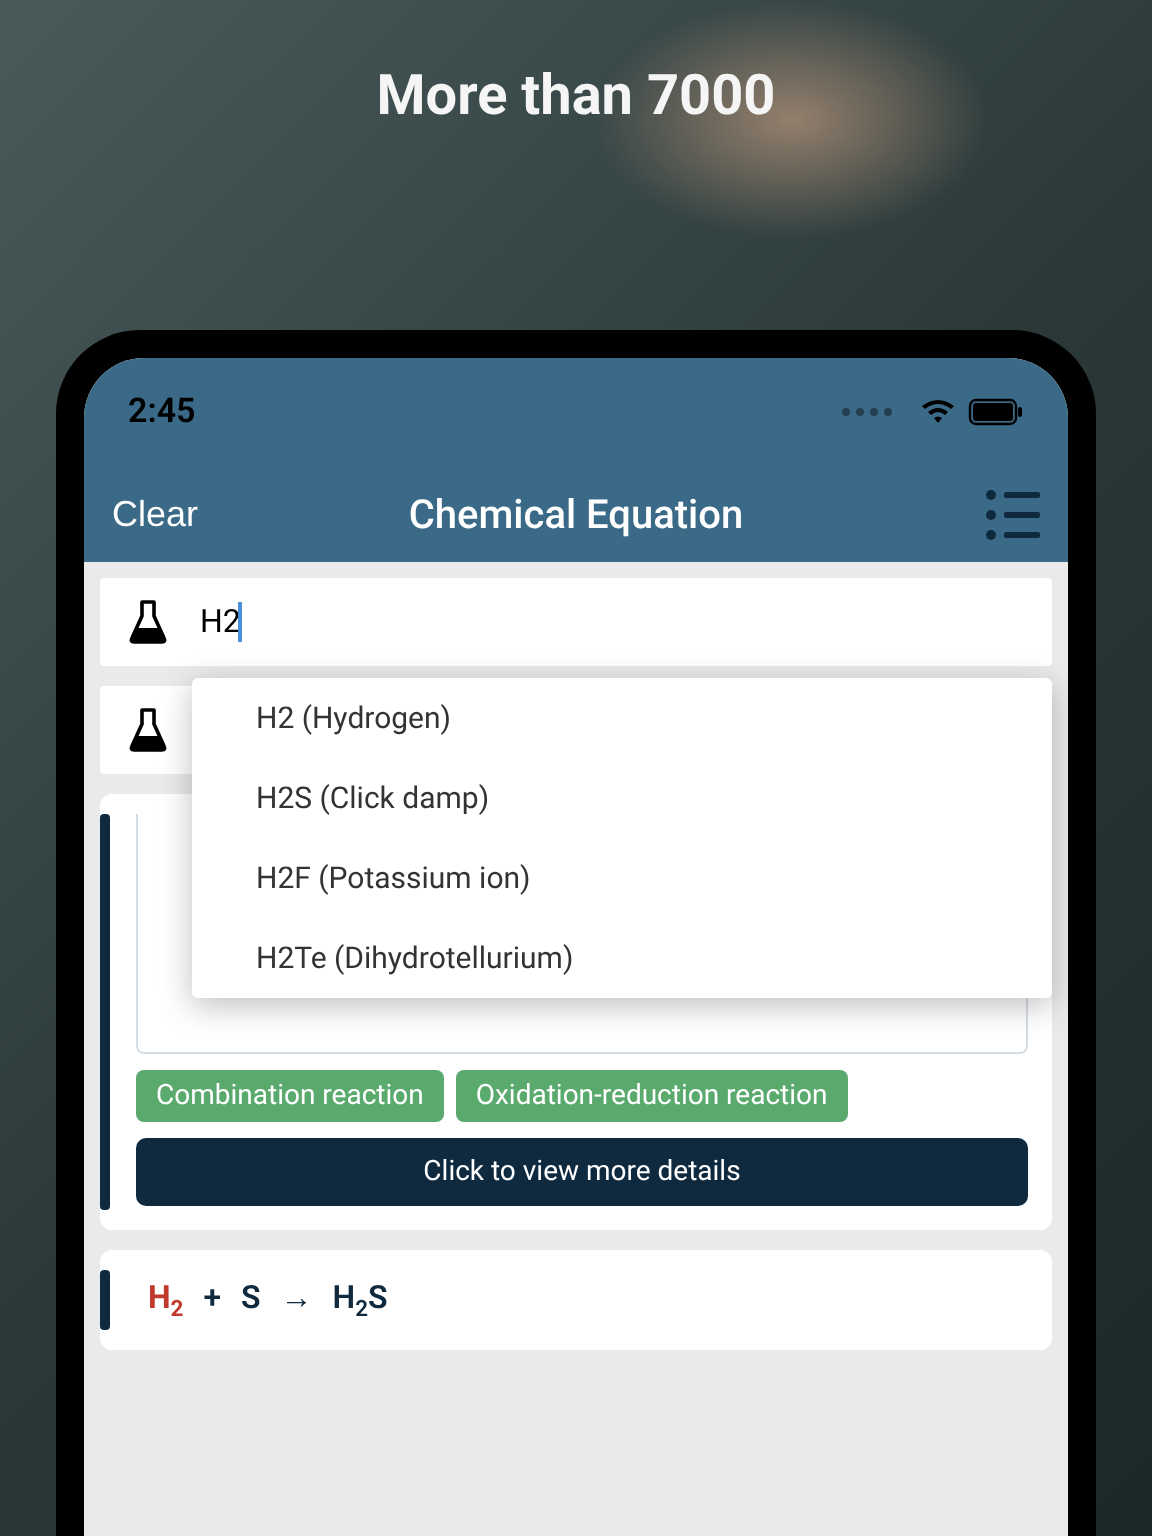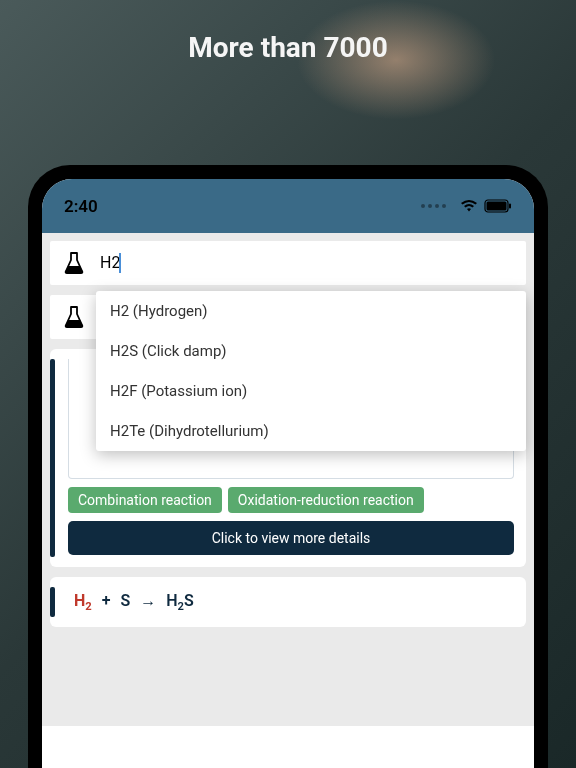--- a/index.html
+++ b/index.html
@@ -149,21 +149,21 @@
       position: absolute;
       top: 50px;
       left: 46px;
       right: 0;
       background: #fff;
       box-shadow: 0 4px 16px rgba(0,0,0,0.25);
       border-radius: 3px;
       z-index: 20;
     }
     .dropdown-item {
-      padding: 11px 14px;
+      padding: 11px 32px;
       font-size: 15px;
       color: #333;
       cursor: pointer;
     }
     .result-card {
       background: #fff;
       margin-top: 10px;
       border-radius: 6px;
       padding: 10px 12px 12px;
       position: relative;
@@ -237,39 +237,57 @@
 <div class="bg-image"></div>
 
 <div class="promo-text">
   <div>More than 7000</div>
 </div>
 
 <div class="device-frame">
   <div class="device-screen">
 
     <div class="status-bar">
-      <span class="status-time">2:40</span>
+      <span class="status-time">2:45</span>
       <div class="status-right">
         <div class="dots">
           <span class="dot"></span>
             <span class="dot"></span>
             <span class="dot"></span>
             <span class="dot"></span>
         </div>
         <svg width="18" height="14" viewBox="0 0 18 14">
             <path d="M9 12.5 L11 10 Q9 8.5 7 10 Z M4 7 Q9 3 14 7 L12.5 8.5 Q9 5.5 5.5 8.5 Z M1 4 Q9 -2 17 4 L15.5 5.5 Q9 0.5 2.5 5.5 Z" fill="#000"></path>
           </svg>
         <svg width="28" height="14" viewBox="0 0 28 14">
             <rect x="1" y="1" width="23" height="12" rx="3" fill="none" stroke="#000" stroke-width="1.2"></rect>
             <rect x="2.5" y="2.5" width="20" height="9" rx="1.5" fill="#000"></rect>
             <rect x="25" y="4.5" width="2" height="5" rx="1" fill="#000"></rect>
           </svg>
       </div>
     </div>
 
+    <div class="nav-bar">
+      <button class="clear-btn">Clear</button>
+      <span class="nav-title">Chemical Equation</span>
+      <div class="menu-btn">
+        <div class="menu-line">
+            <span class="menu-dot"></span>
+            <span class="menu-bar"></span>
+          </div>
+        <div class="menu-line">
+            <span class="menu-dot"></span>
+            <span class="menu-bar"></span>
+          </div>
+        <div class="menu-line">
+            <span class="menu-dot"></span>
+            <span class="menu-bar"></span>
+          </div>
+      </div>
+    </div>
 
     <div class="content">
       <div class="wrapper">
         <div class="search-row">
           <svg class="flask-icon" viewBox="0 0 24 24">
               <path d="M9 2 L9 9 L4 20 Q3 22 5 22 L19 22 Q21 22 20 20 L15 9 L15 2 Z M9 2 L15 2" fill="none" stroke="#000" stroke-width="1.8" stroke-linejoin="round"></path>
               <path d="M6.5 15 L17.5 15 L20 20 Q21 22 19 22 L5 22 Q3 22 4 20 Z" fill="#000"></path>
             </svg>
           <span><span class="search-val">H2</span><span class="cursor"></span></span>
         </div>

